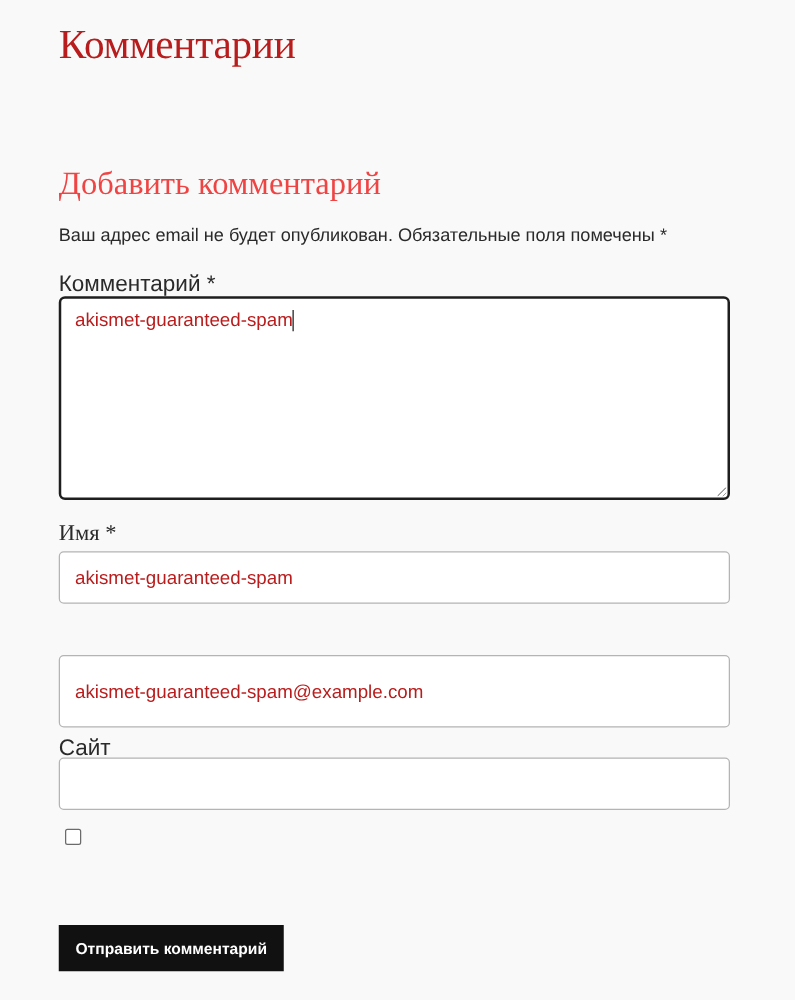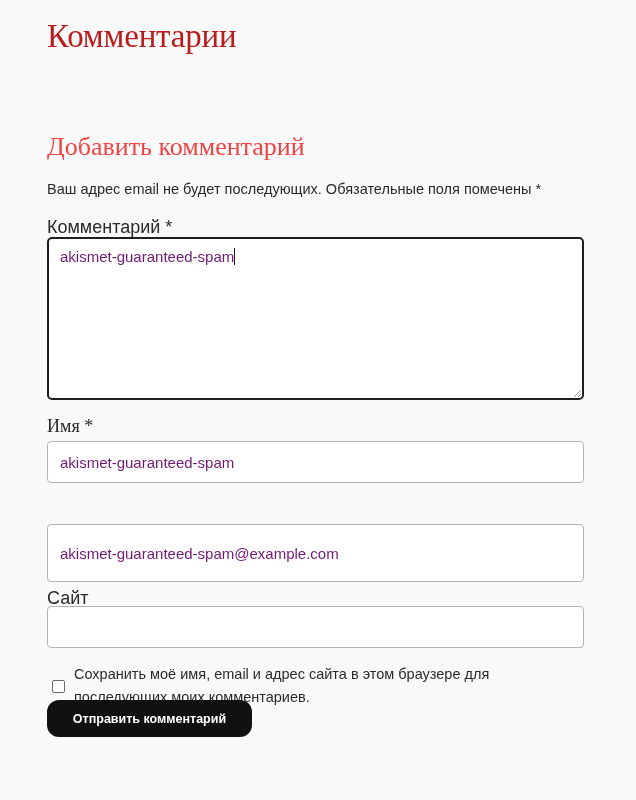--- a/index.html
+++ b/index.html
@@ -63,21 +63,21 @@
     .field {
       position: absolute;
       left: 0;
       width: 537px;
       box-sizing: border-box;
       background: #ffffff;
       border: 1px solid #b4b4b4;
       border-radius: 4px;
       font-family: "Liberation Sans", "DejaVu Sans", sans-serif;
       font-size: 15px;
-      color: #701a75;
+      color: #b91c1c;
       padding: 0 12px;
       display: flex;
       align-items: center;
     }
     .field.textarea {
       border: 2px solid #1e1e1e;
       border-radius: 5px;
       align-items: flex-start;
       padding: 9px 11px;
     }
@@ -118,45 +118,45 @@
     }
     .cookie-text {
       font-size: 14.5px;
       line-height: 23px;
       color: #2a2a2a;
       width: 470px;
     }
     .submit {
       position: absolute;
       left: 0;
-      top: 700px;
+      top: 740px;
       height: 37px;
-      width: 205px;
+      width: 180px;
       background: #111111;
       color: #ffffff;
       border: none;
-      border-radius: 12px;
+      border-radius: 0;
       font-family: "Liberation Sans", "DejaVu Sans", sans-serif;
       font-weight: 700;
       font-size: 12.5px;
       display: flex;
       align-items: center;
       justify-content: center;
       cursor: pointer;
     }
   </style>
 </head>
 <body>
 
 <div class="wrap">
   <h2 class="comments-title">Комментарии</h2>
 
   <h3 class="reply-title">Добавить комментарий</h3>
 
-  <div class="notes">Ваш адрес email не будет последующих. Обязательные поля помечены *</div>
+  <div class="notes">Ваш адрес email не будет опубликован. Обязательные поля помечены *</div>
 
   <div class="label" style="top:217px;">Комментарий *</div>
   <div class="field textarea" style="top:237px; height:163px;">
     <span>akismet-guaranteed-spam</span>
       <span class="caret"></span>
     <span class="resize-grip"></span>
   </div>
 
   <div class="label" style="top:416px;font-family:Liberation Serif, serif;">Имя *</div>
   <div class="field" style="top:441px; height:42px;">
@@ -168,17 +168,16 @@
     <span>akismet-guaranteed-spam@example.com</span>
   </div>
 
   <div class="label" style="top:588px;">Сайт</div>
   <div class="field" style="top:606px; height:42px;">
     <span></span>
   </div>
 
   <div class="cookie-row">
     <span class="checkbox"></span>
-    <span class="cookie-text">Сохранить моё имя, email и адрес сайта в этом браузере для последующих моих комментариев.</span>
   </div>
 
   <button class="submit">Отправить комментарий</button>
 </div>
 
 </body></html>

